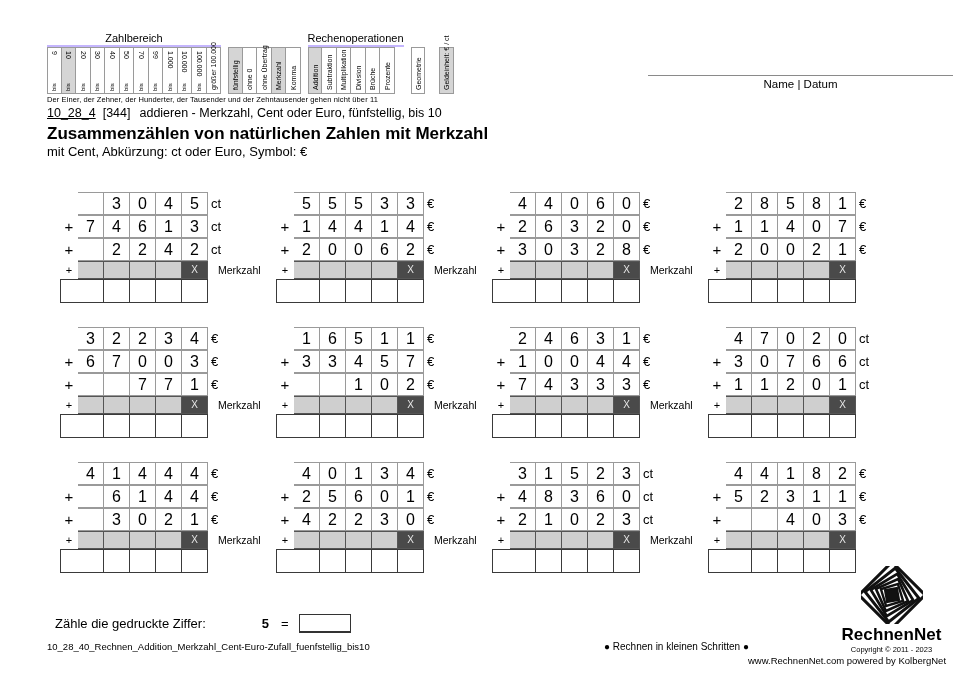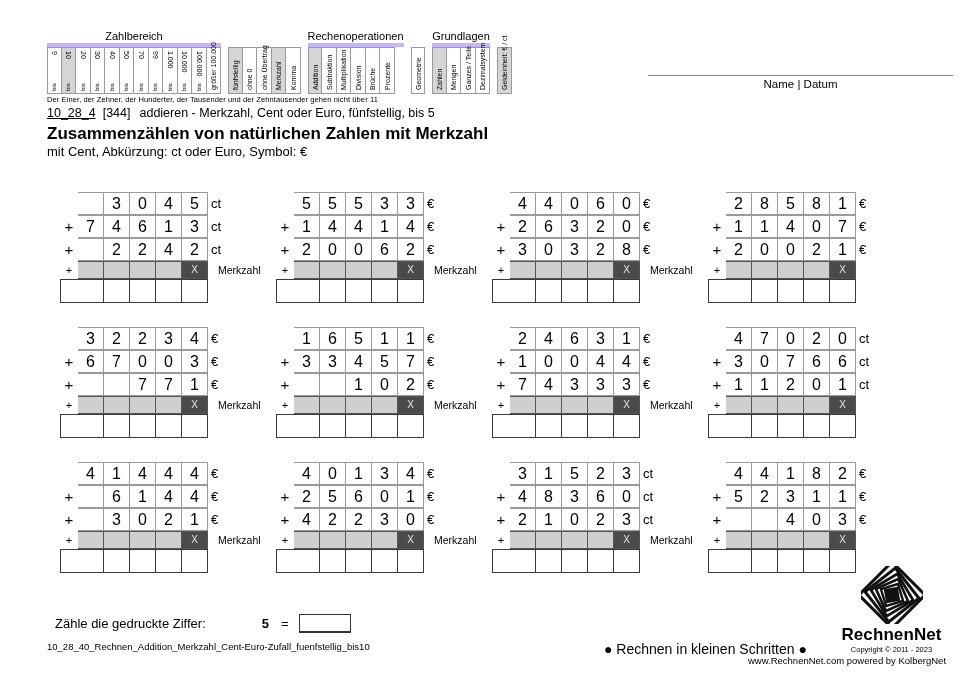--- a/index.html
+++ b/index.html
@@ -15,21 +15,21 @@
   
   #header-table{
     position:absolute; left:47px; top:33px;
     height:61px;
     display:flex; align-items:flex-end;
   }
   .grp{ display:flex; flex-direction:column; }
   .grp-title{
     height:14px; line-height:14px;
     font-size:11px; text-align:center;
-    border-bottom:4px solid #c4b5fd;
+    border-bottom:2px solid #c4b5fd;
     white-space:nowrap;
   }
   .grp-title.blank{ border-bottom:none; }
   .grp-cells{ display:flex; }
   .hcell{
     width:14.5px; height:47px;
     border:1px solid #9a9a9a;
     border-left:none;
     background:#fff;
     position:relative;
@@ -173,21 +173,21 @@
     margin-left:10px; width:50px; height:16px;
     border:1px solid #333; border-bottom:2px solid #333;
     background:#fff;
   }
   #file-line{
     position:absolute; left:47px; top:641px;
     font-size:9.5px;
   }
   #footer-mid{
     position:absolute; left:604px; top:641px;
-    font-size:14px; white-space:nowrap;
+    font-size:10px; white-space:nowrap;
   }
   #footer-url{
     position:absolute; left:748px; top:655px;
     font-size:9.5px; white-space:nowrap;
   }
 
   
   #logo{
     position:absolute; right:14px; top:566px;
     width:115px; text-align:center;
@@ -303,57 +303,40 @@
     <div class="gap"></div>
     <div class="grp">
       <div class="grp-title blank"></div>
       <div class="grp-cells">
         <div class="hcell">
           <span class="vtxt-b">Geometrie</span>
         </div>
       </div>
     </div>
     <div class="gap"></div>
-    <div class="grp">
-      <div class="grp-title">Grundlagen</div>
-      <div class="grp-cells">
-        <div class="hcell on">
-          <span class="vtxt-b">Zahlen</span>
-        </div>
-        <div class="hcell">
-          <span class="vtxt-b">Mengen</span>
-        </div>
-        <div class="hcell">
-          <span class="vtxt-b">Ganzes / Teile</span>
-        </div>
-        <div class="hcell">
-          <span class="vtxt-b">Dezimalsystem</span>
-        </div>
-      </div>
-    </div>
     <div class="gap"></div>
     <div class="grp">
       <div class="grp-title blank"></div>
       <div class="grp-cells">
         <div class="hcell on">
           <span class="vtxt-b">Geldeinheit: € / ct</span>
         </div>
       </div>
     </div>
   </div>
 
 <div id="name-datum-wrap">
   <div id="name-datum-line"></div>
   <div id="name-datum-label">Name | Datum</div>
 </div>
 
 <div id="range-note">Der Einer, der Zehner, der Hunderter, der Tausender und der Zehntausender gehen nicht über 11</div>
 
 <div id="code-line">
-  <span class="code">10_28_4</span><span class="brk">[344]</span><span class="desc">addieren - Merkzahl, Cent oder Euro, fünfstellig, bis 5</span>
+  <span class="code">10_28_4</span><span class="brk">[344]</span><span class="desc">addieren - Merkzahl, Cent oder Euro, fünfstellig, bis 10</span>
 </div>
 
 <div id="main-title">Zusammenzählen von natürlichen Zahlen mit Merkzahl</div>
 <div id="sub-title">mit Cent, Abkürzung: ct oder Euro, Symbol: €</div>
 
 <div id="exercise-area">
     <div class="ex-row">
       <div class="ex-slot c0">
         <div class="task">
           <div class="trow">

